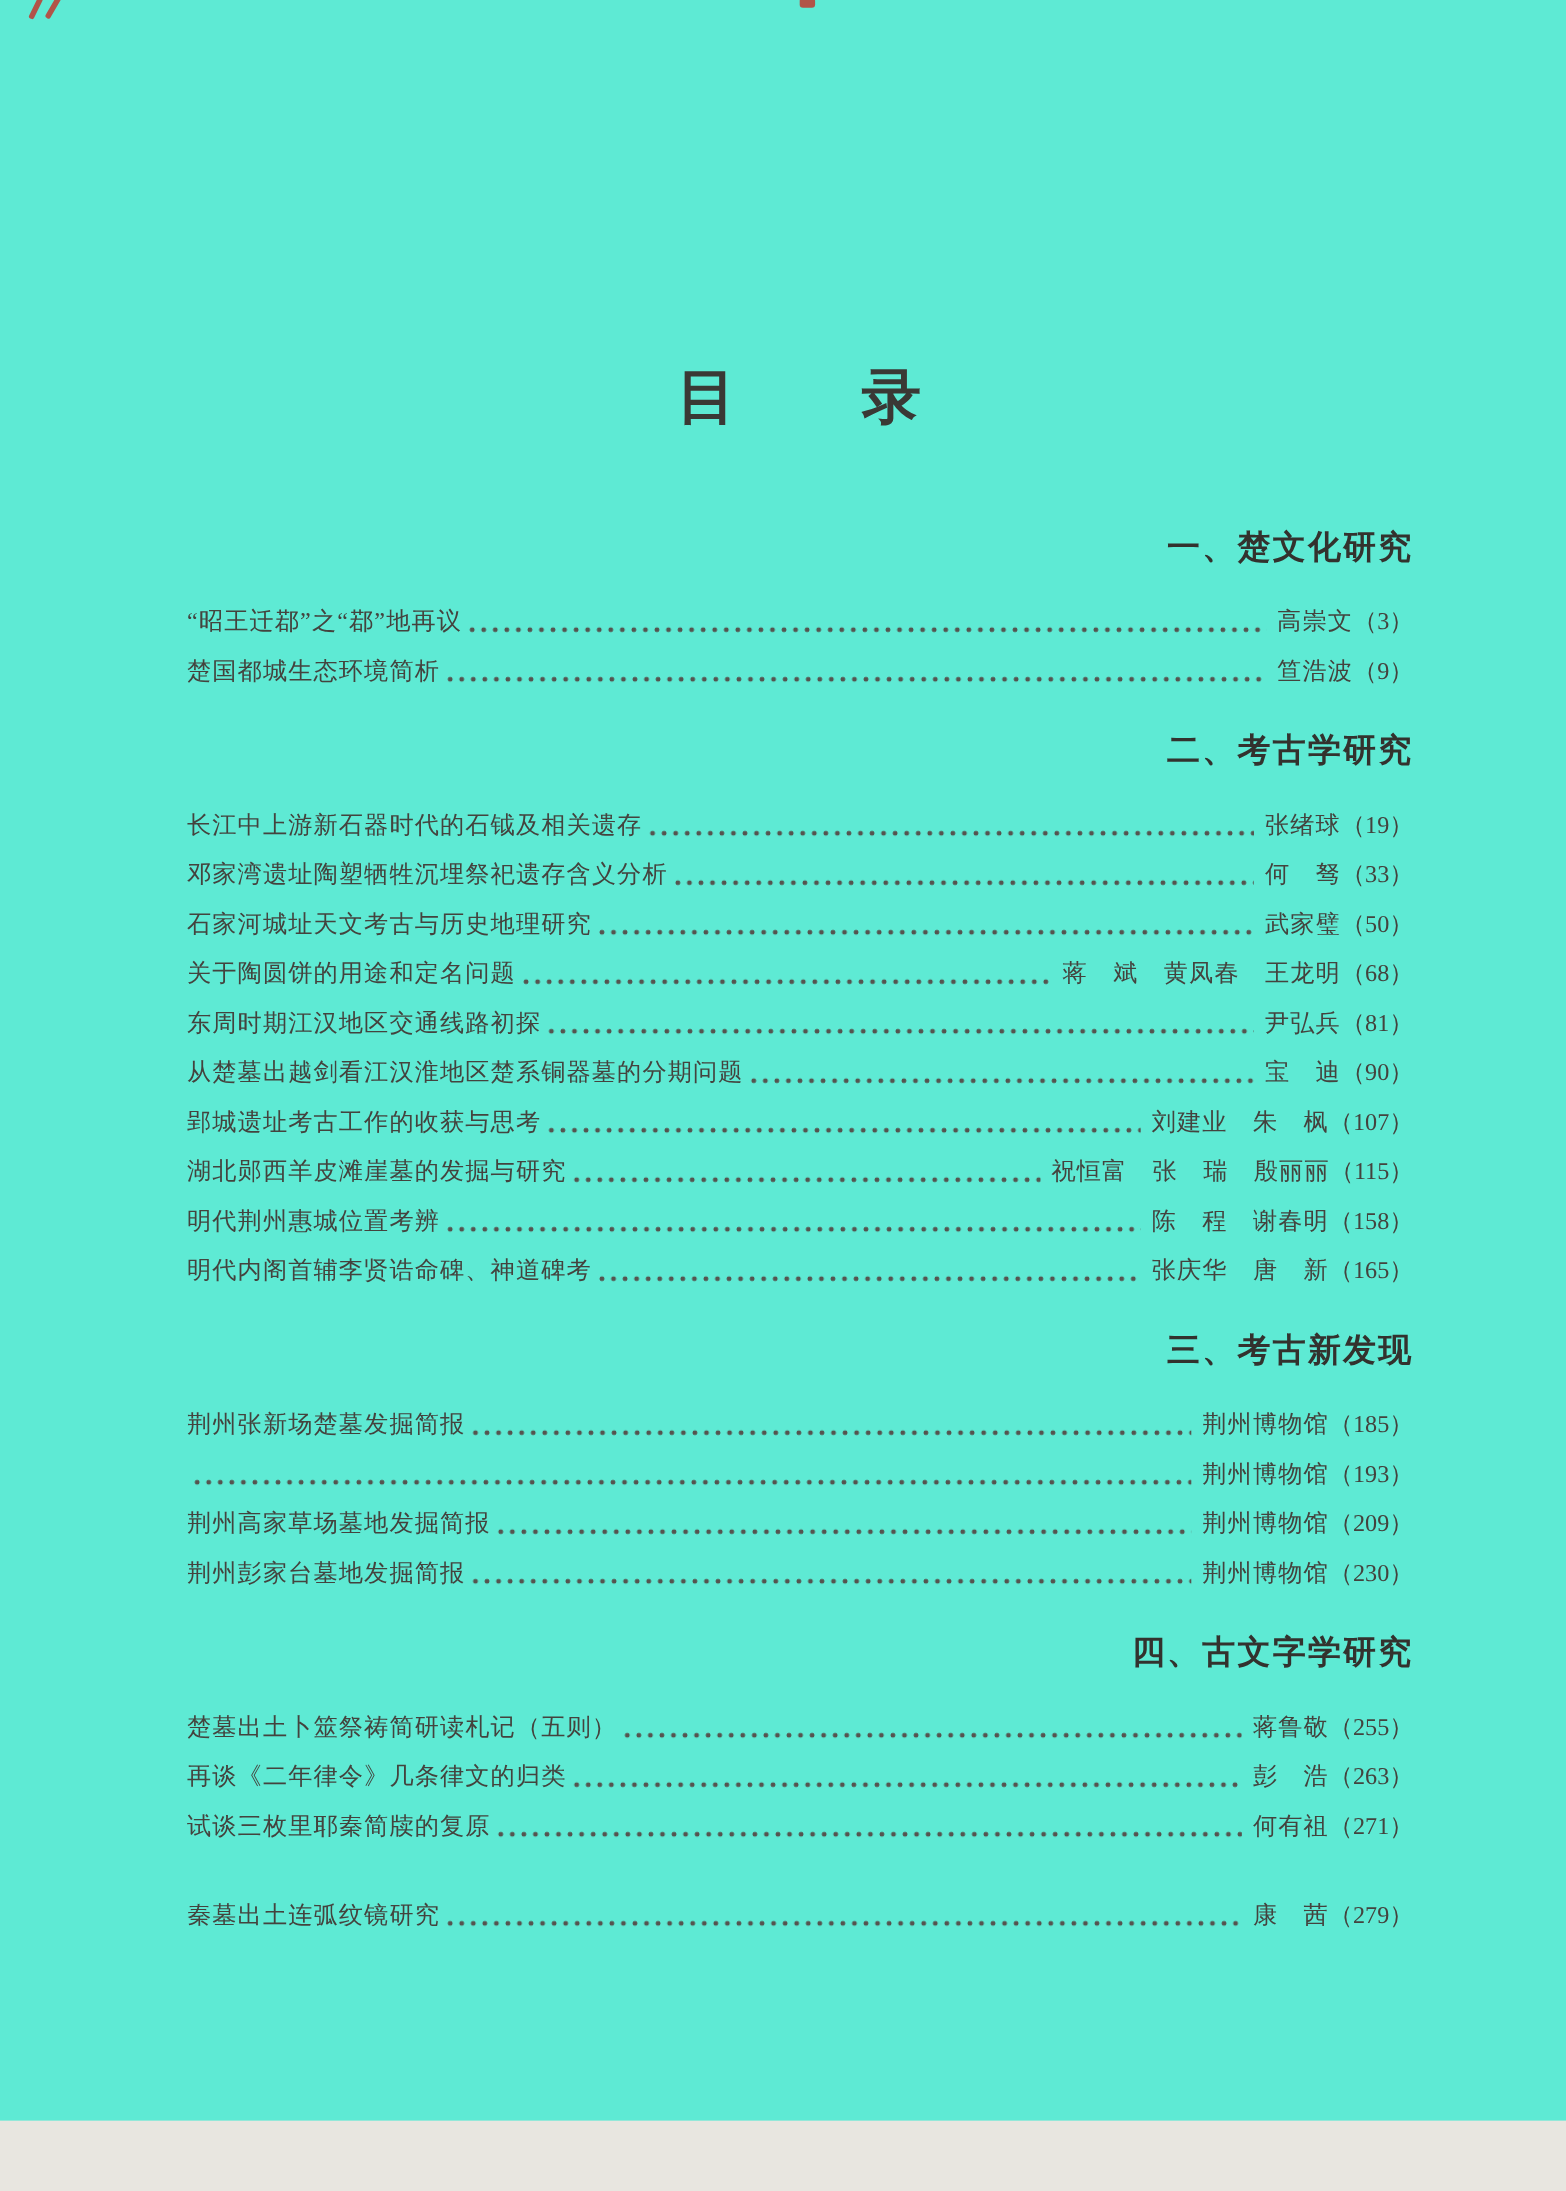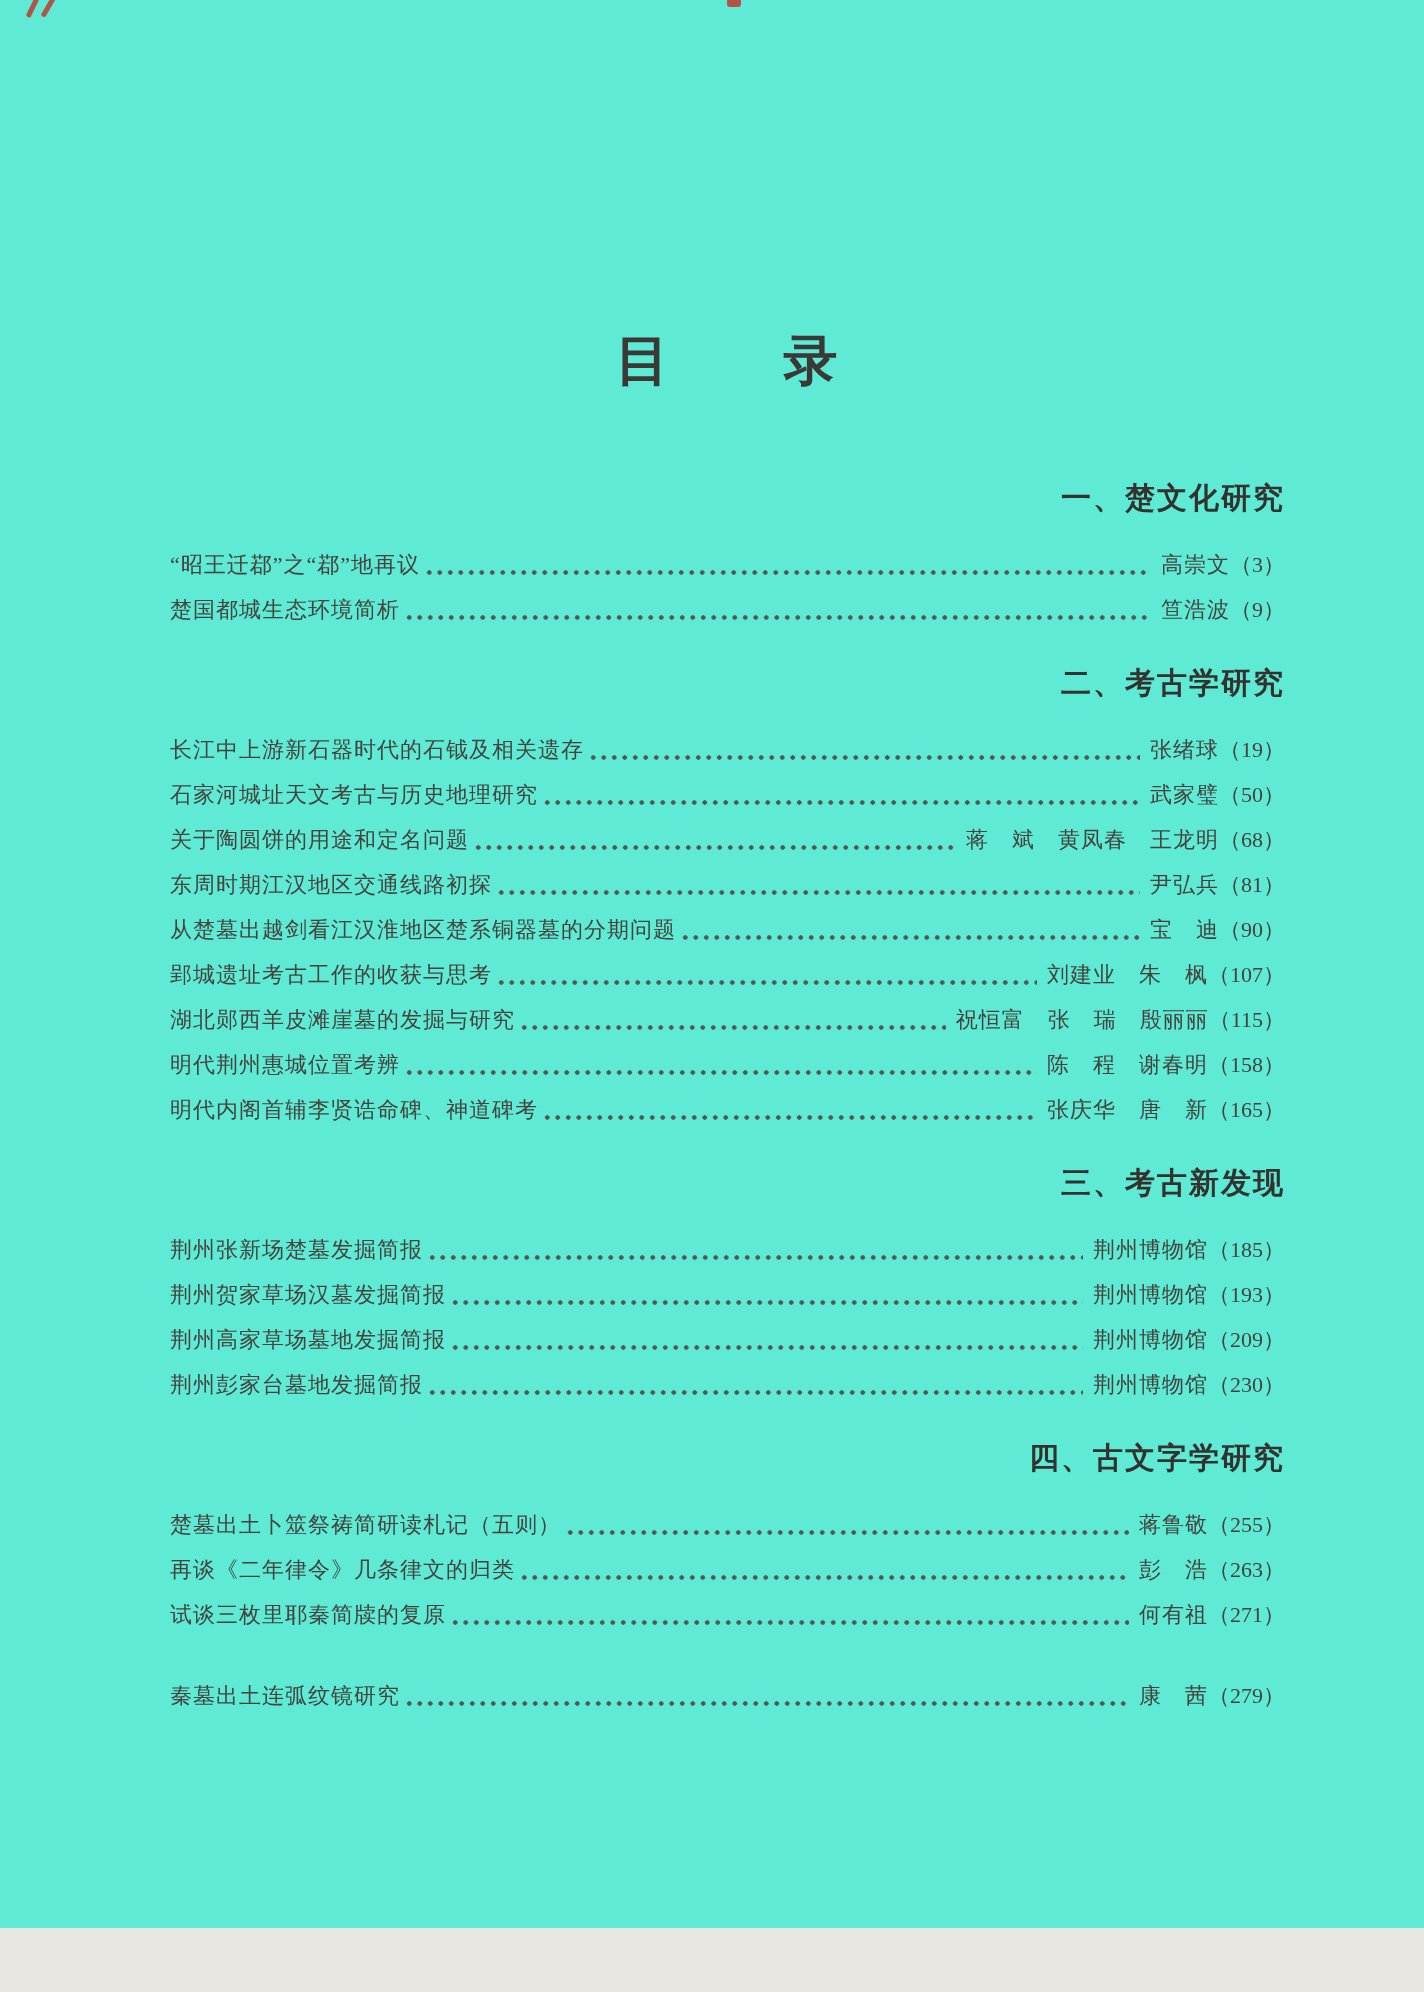--- a/index.html
+++ b/index.html
@@ -111,20 +111,26 @@
   <div class="section">
     <h2 class="section-heading">二、考古学研究</h2>
     <div class="entries">
   <div class="entry">
     <span class="entry-title">长江中上游新石器时代的石钺及相关遗存</span>
     <span class="leader"></span>
     <span class="entry-authors">张绪球</span>
     <span class="entry-page">（19）</span>
   </div>
 
+  <div class="entry">
+    <span class="entry-title">邓家湾遗址陶塑牺牲沉埋祭祀遗存含义分析</span>
+    <span class="leader"></span>
+    <span class="entry-authors">何　驽</span>
+    <span class="entry-page">（33）</span>
+  </div>
 
   <div class="entry">
     <span class="entry-title">石家河城址天文考古与历史地理研究</span>
     <span class="leader"></span>
     <span class="entry-authors">武家璧</span>
     <span class="entry-page">（50）</span>
   </div>
 
   <div class="entry">
     <span class="entry-title">关于陶圆饼的用途和定名问题</span>
@@ -181,21 +187,20 @@
     <h2 class="section-heading">三、考古新发现</h2>
     <div class="entries">
   <div class="entry">
     <span class="entry-title">荆州张新场楚墓发掘简报</span>
     <span class="leader"></span>
     <span class="entry-authors">荆州博物馆</span>
     <span class="entry-page">（185）</span>
   </div>
 
   <div class="entry">
-    <span class="entry-title">荆州贺家草场汉墓发掘简报</span>
     <span class="leader"></span>
     <span class="entry-authors">荆州博物馆</span>
     <span class="entry-page">（193）</span>
   </div>
 
   <div class="entry">
     <span class="entry-title">荆州高家草场墓地发掘简报</span>
     <span class="leader"></span>
     <span class="entry-authors">荆州博物馆</span>
     <span class="entry-page">（209）</span>

